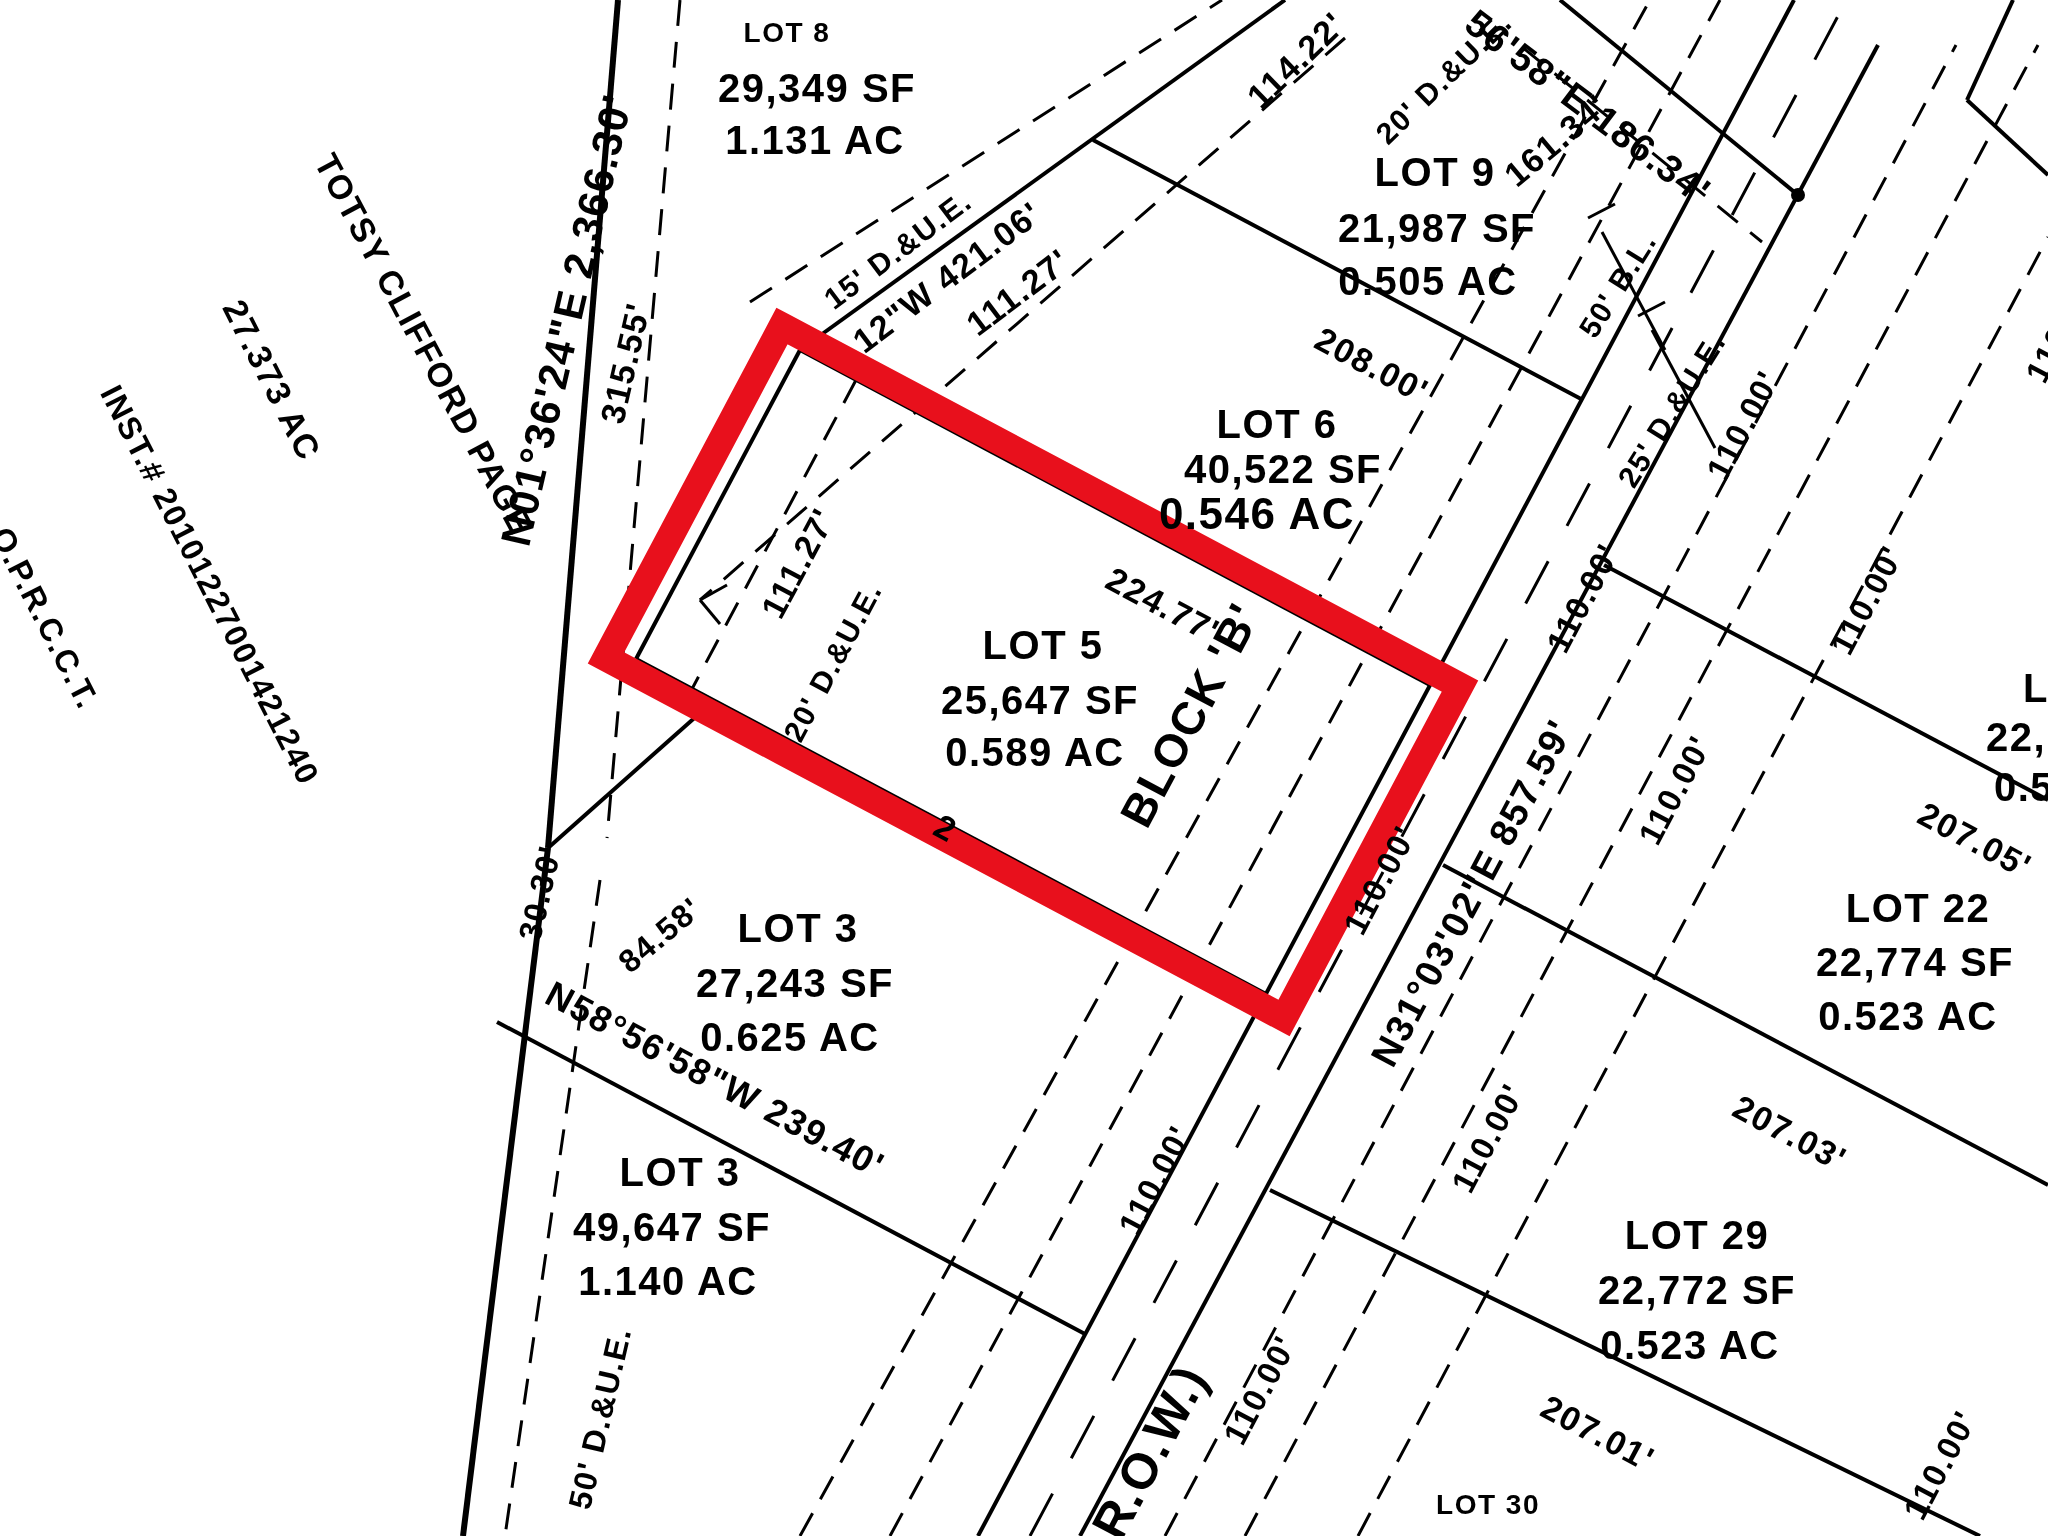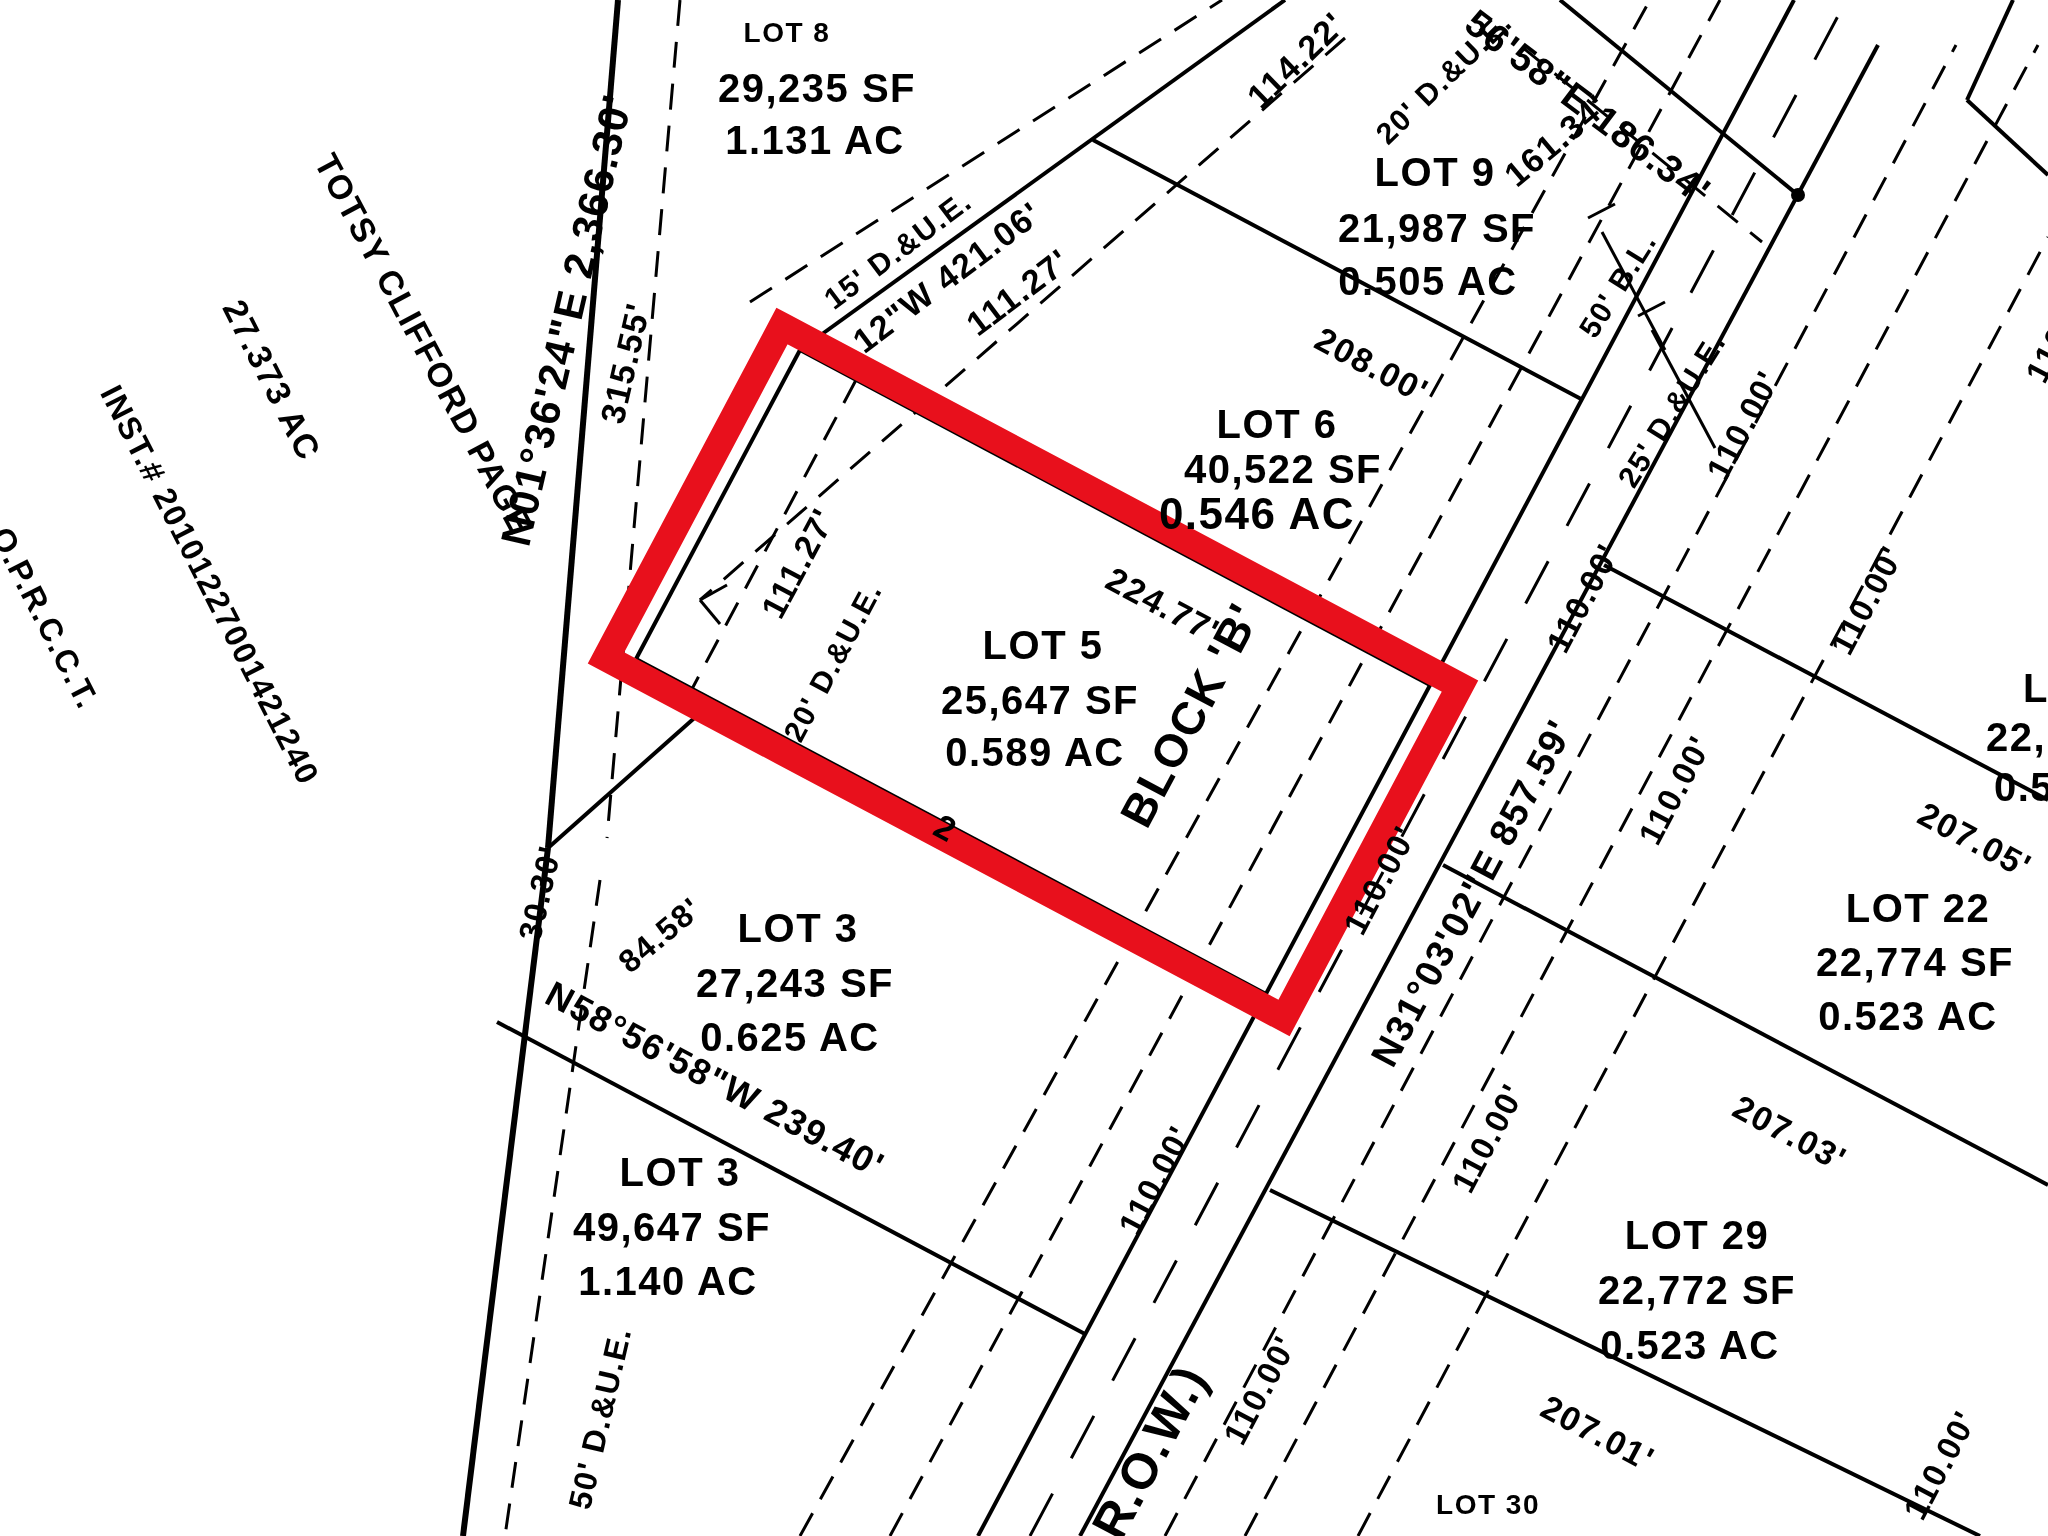--- a/index.html
+++ b/index.html
@@ -65,21 +65,21 @@
       <div class="lbl" style="left: 600px; top: 1418px; font-size: 32px; --r: -77deg;">50' D.&amp;U.E.</div>
       <div class="lbl" style="left: 660px; top: 935px; font-size: 32px; --r: -40deg;">84.58'</div>
       <div class="lbl" style="left: 898px; top: 250px; font-size: 30px; --r: -37deg;">15' D.&amp;U.E.</div>
       <div class="lbl" style="left: 947px; top: 277px; font-size: 34px; --r: -37deg;">12"W 421.06'</div>
       <div class="lbl" style="left: 1018px; top: 292px; font-size: 34px; --r: -37deg;">111.27'</div>
       <div class="lbl" style="left: 1296px; top: 60px; font-size: 34px; --r: -44deg;">114.22'</div>
       <div class="lbl" style="left: 1444px; top: 78px; font-size: 30px; --r: -44deg;">20' D.&amp;U.E.</div>
       <div class="lbl" style="left: 1556px; top: 140px; font-size: 34px; --r: -40deg;">161.34'</div>
       <div class="lbl" style="left: 1588px; top: 107px; font-size: 38px; --r: 37deg;">56'58"E 186.34'</div>
       <div class="lbl" style="left: 787px; top: 33px; font-size: 28px; --r: 0deg;">LOT 8</div>
-      <div class="lbl" style="left: 817px; top: 88px; font-size: 40px; --r: 0deg;">29,235 SF</div>
+      <div class="lbl" style="left: 817px; top: 88px; font-size: 40px; --r: 0deg;">29,349 SF</div>
       <div class="lbl" style="left: 815px; top: 140px; font-size: 40px; --r: 0deg;">1.131 AC</div>
       <div class="lbl" style="left: 1435px; top: 172px; font-size: 40px; --r: 0deg;">LOT 9</div>
       <div class="lbl" style="left: 1437px; top: 228px; font-size: 40px; --r: 0deg;">21,987 SF</div>
       <div class="lbl" style="left: 1428px; top: 281px; font-size: 40px; --r: 0deg;">0.505 AC</div>
       <div class="lbl" style="left: 1277px; top: 424px; font-size: 40px; --r: 0deg;">LOT 6</div>
       <div class="lbl" style="left: 1283px; top: 469px; font-size: 40px; --r: 0deg;">40,522 SF</div>
       <div class="lbl" style="left: 1257px; top: 514px; font-size: 44px; --r: 0deg;">0.546 AC</div>
       <div class="lbl" style="left: 1043px; top: 645px; font-size: 40px; --r: 0deg;">LOT 5</div>
       <div class="lbl" style="left: 1040px; top: 700px; font-size: 40px; --r: 0deg;">25,647 SF</div>
       <div class="lbl" style="left: 1035px; top: 752px; font-size: 40px; --r: 0deg;">0.589 AC</div>

